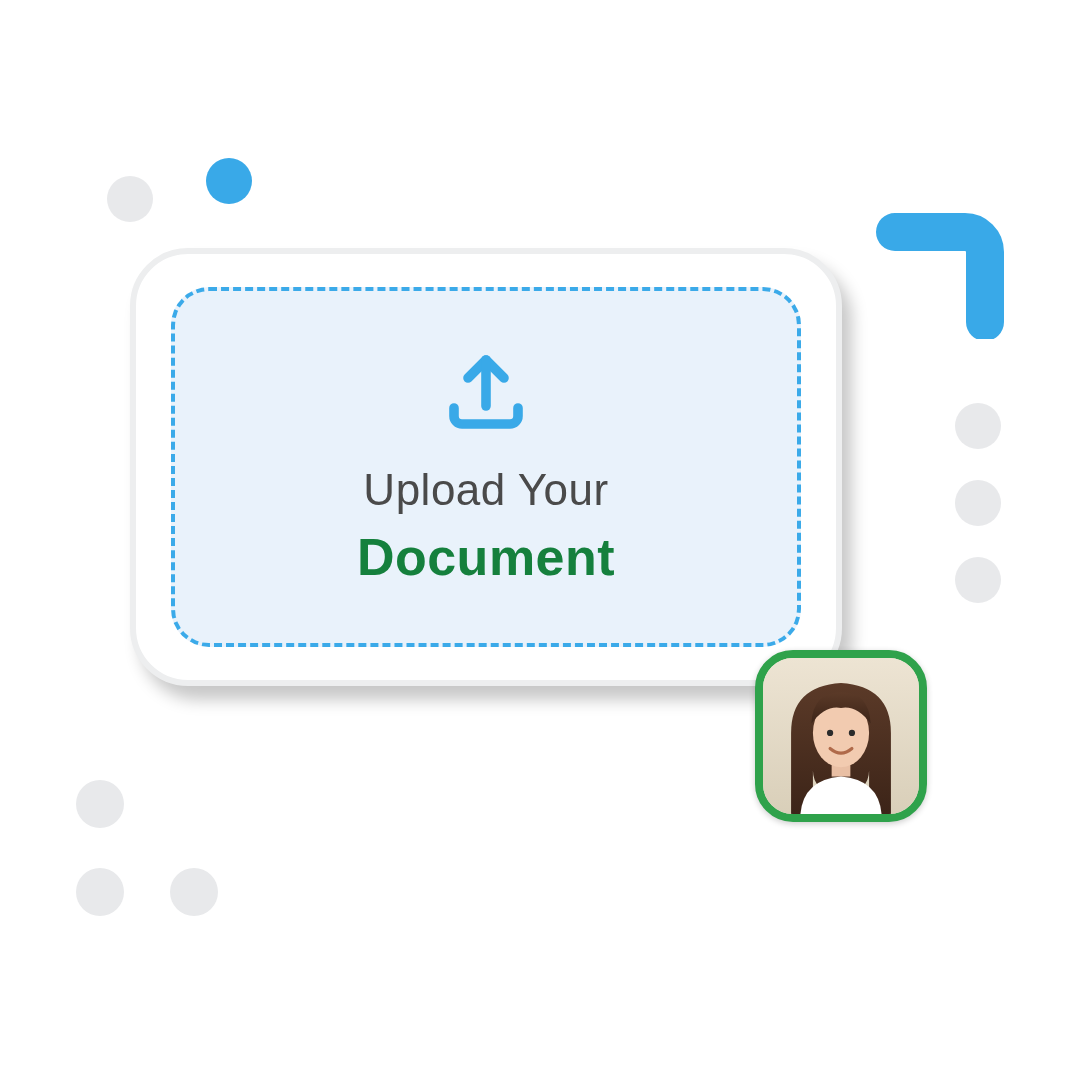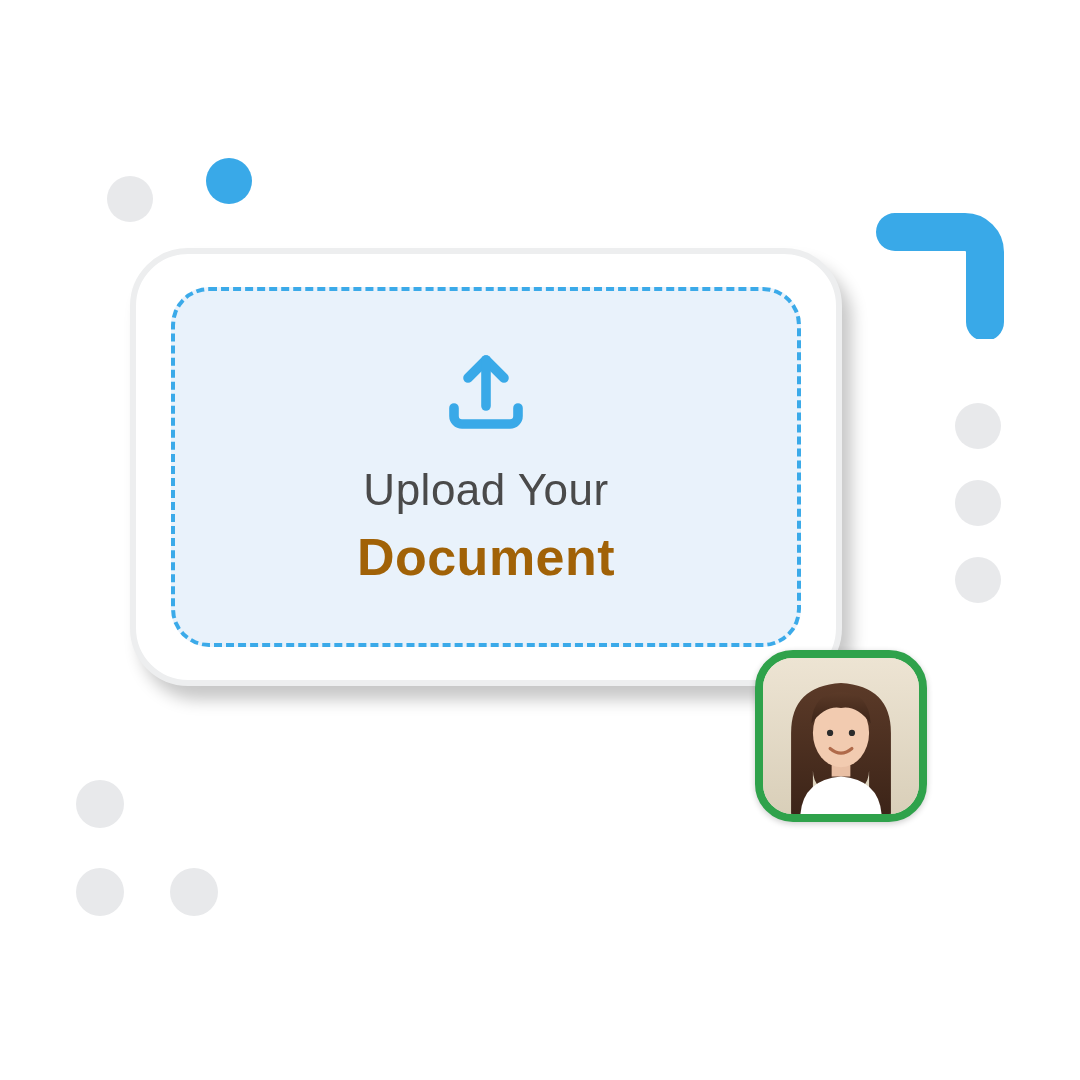--- a/index.html
+++ b/index.html
@@ -76,21 +76,21 @@
     }
     .upload-line1 {
       font-size: 44px;
       font-weight: 400;
       color: #4A4A4A;
       letter-spacing: 0.5px;
     }
     .upload-line2 {
       font-size: 52px;
       font-weight: 800;
-      color: #a16207;
+      color: #15803d;
       letter-spacing: 0.5px;
       margin-top: 6px;
     }
 
     
     .avatar-wrap {
       position: absolute;
       left: 755px;
       top: 650px;
       width: 172px;

